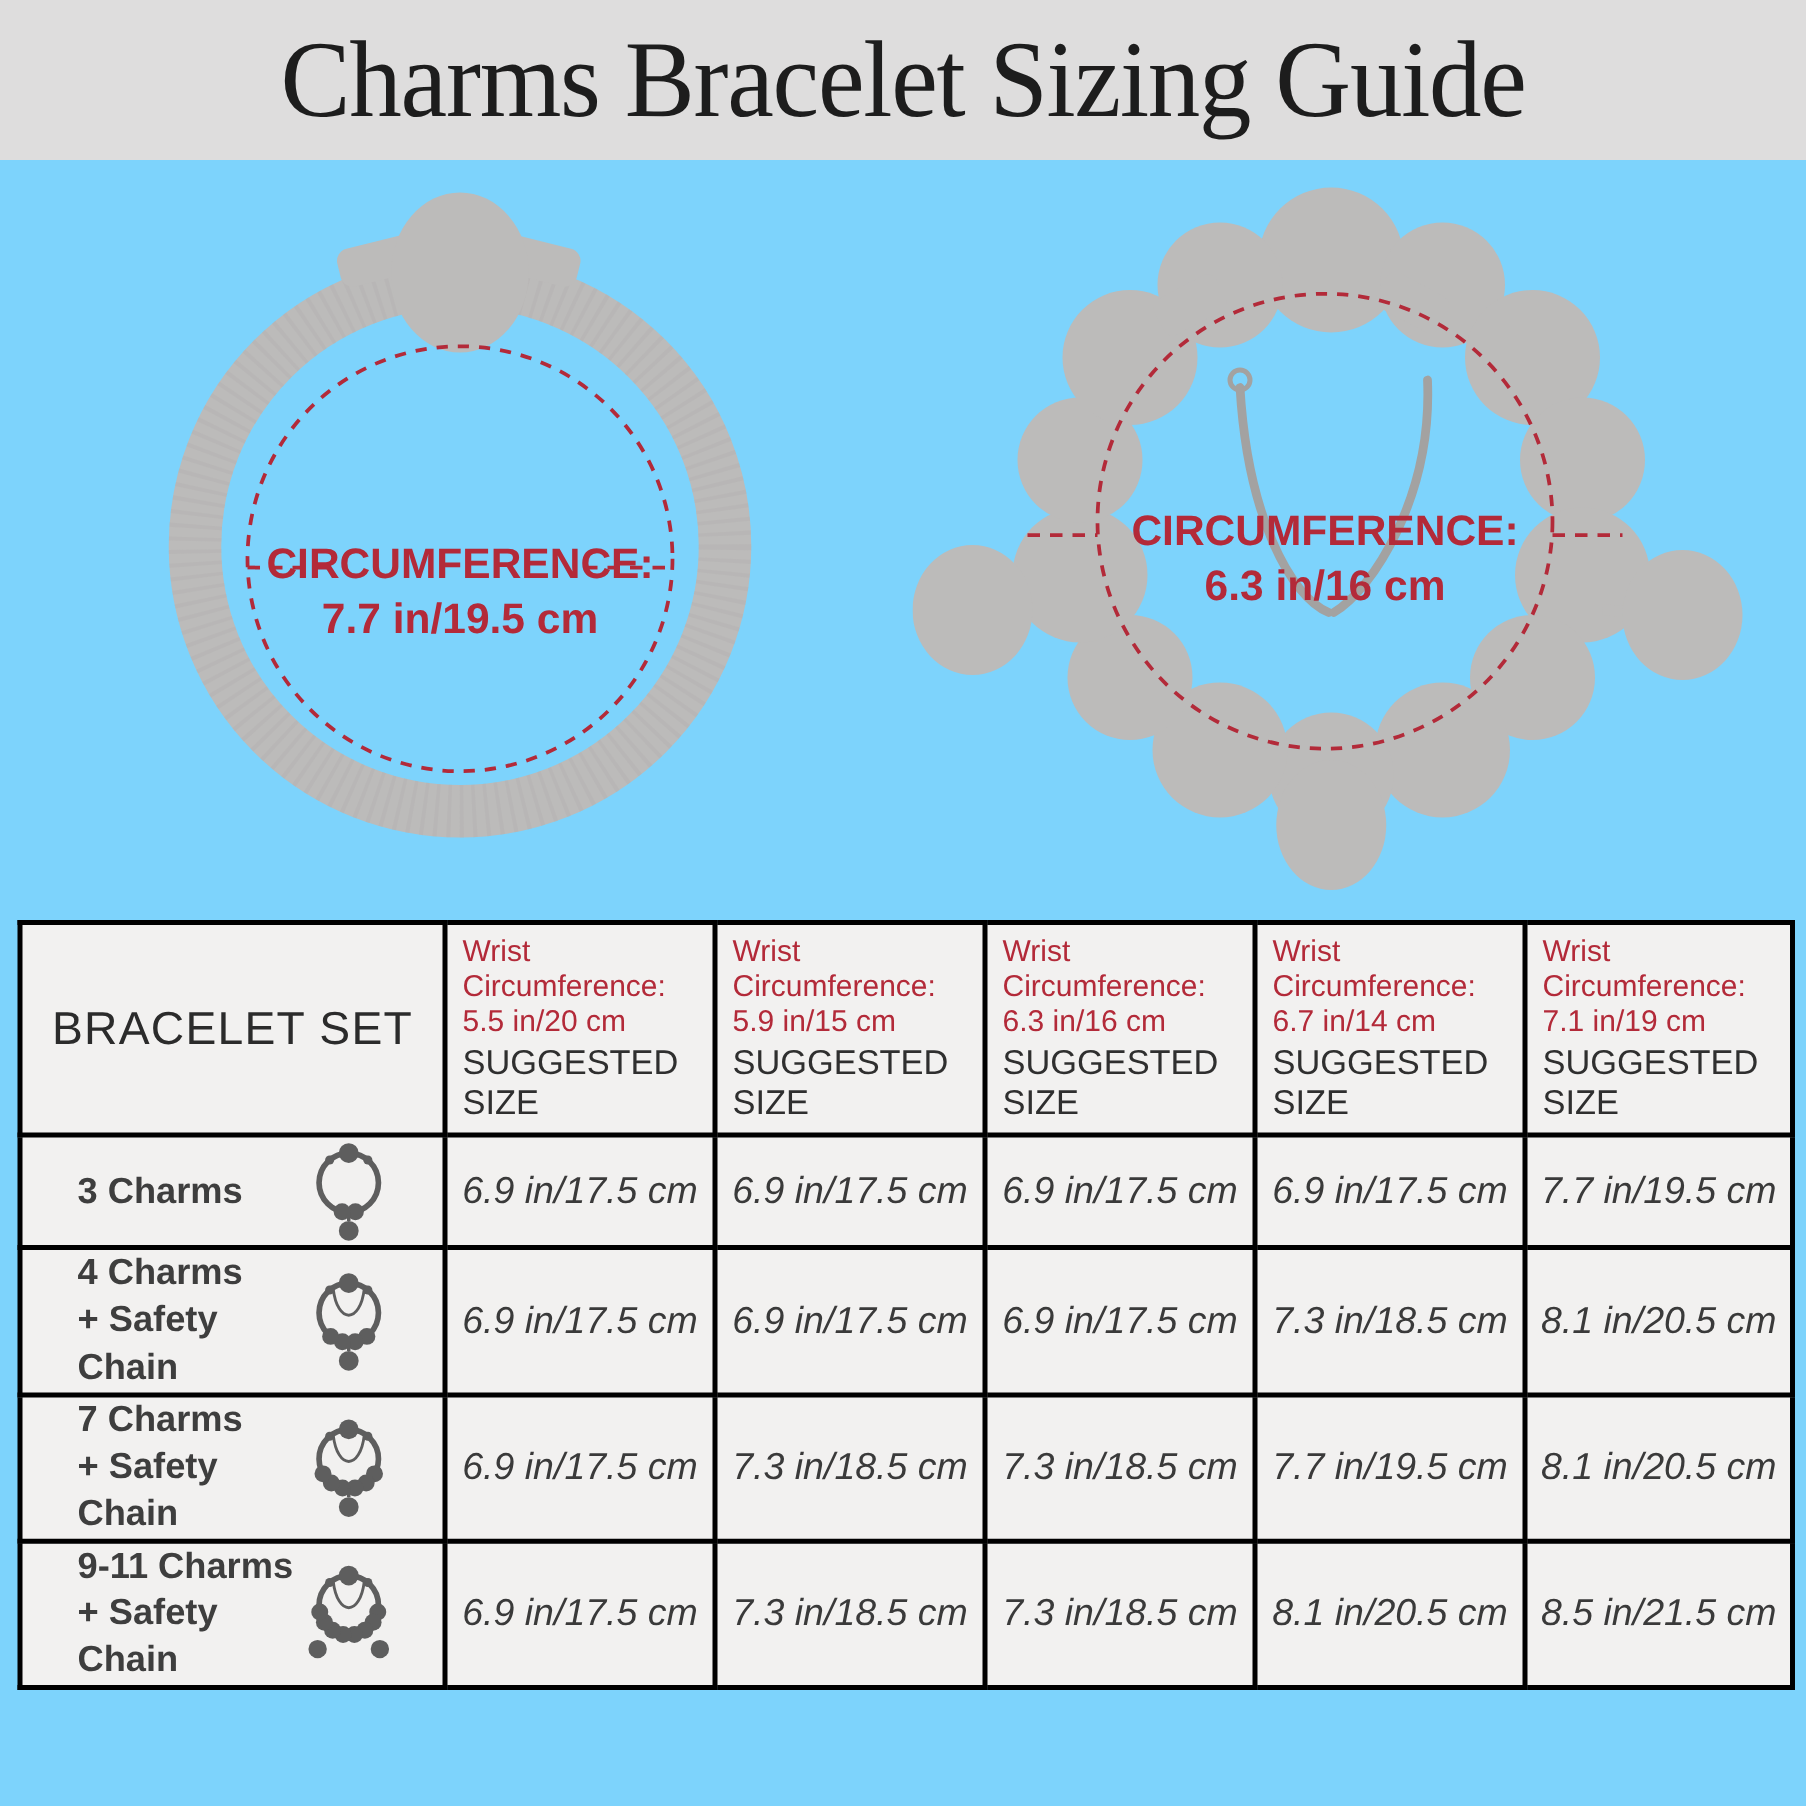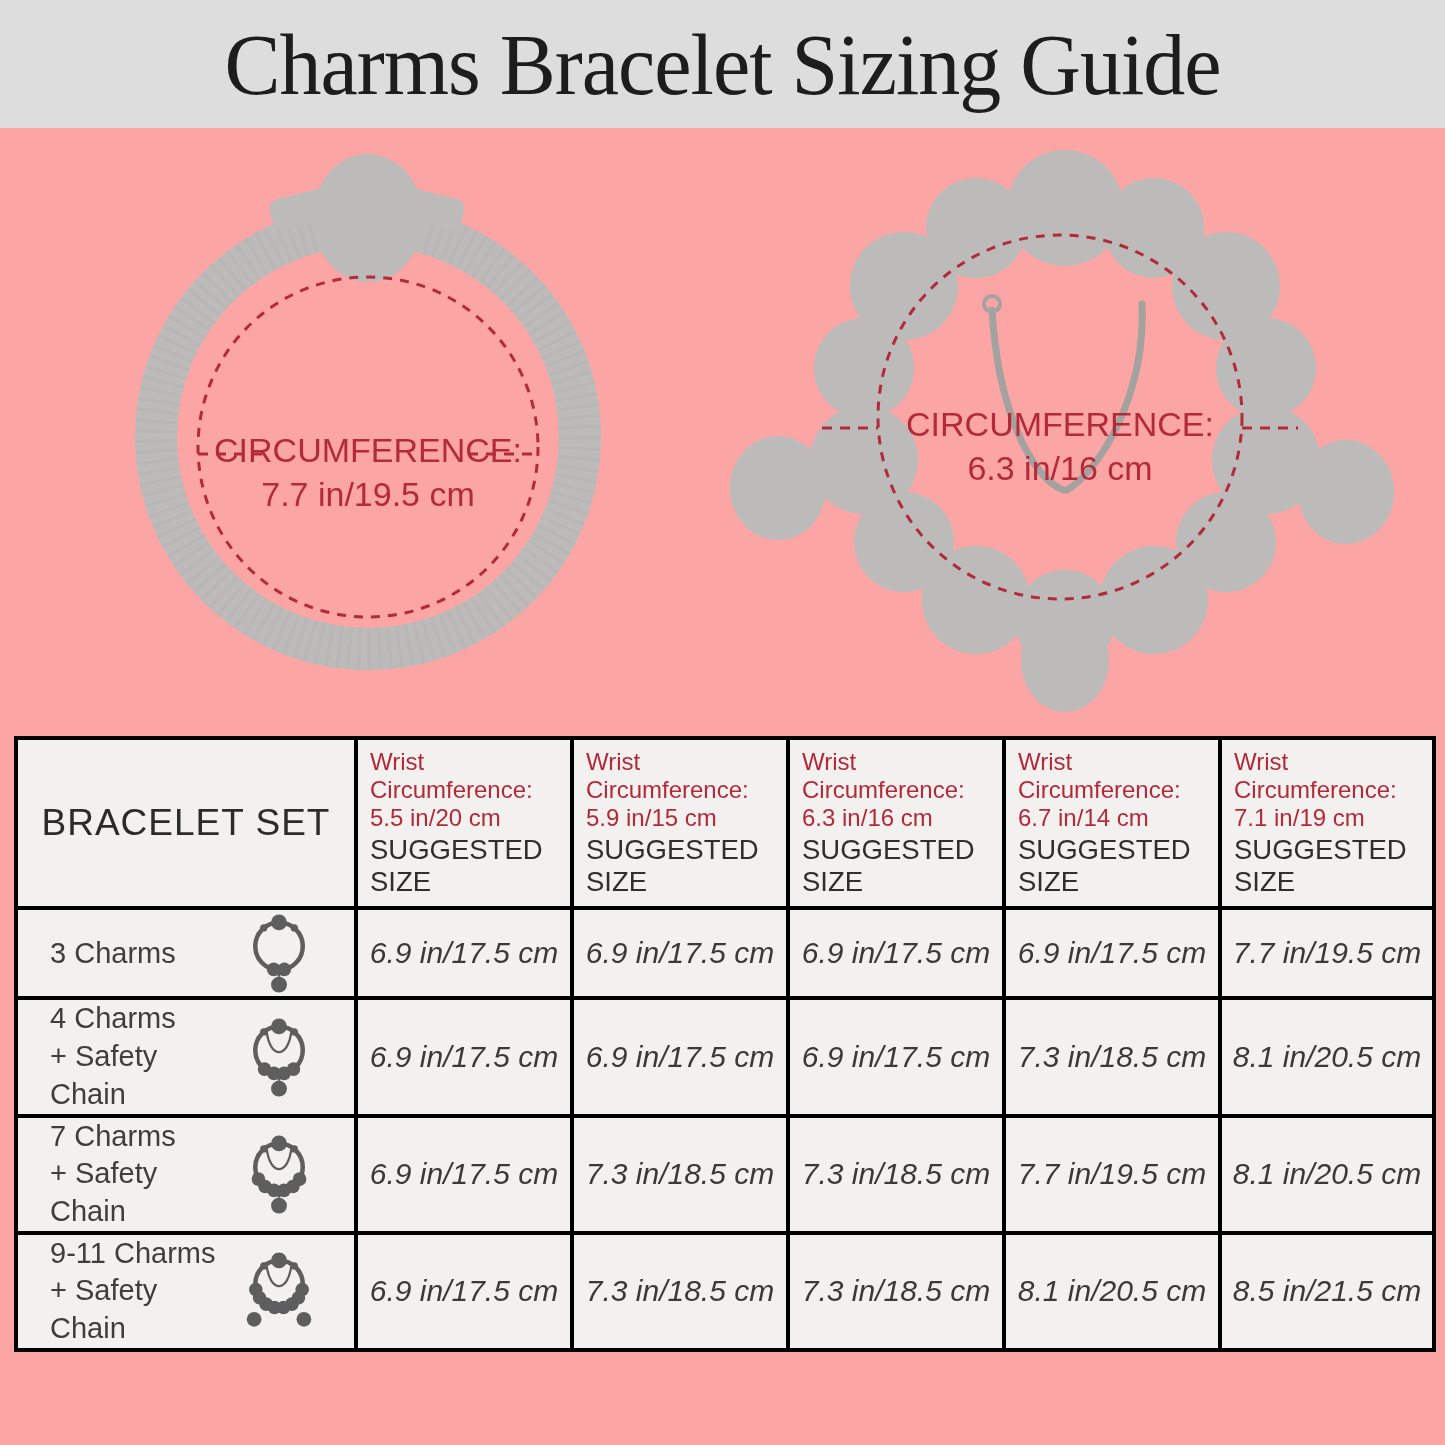--- a/index.html
+++ b/index.html
@@ -1,47 +1,47 @@
 <!DOCTYPE html>
 <html><head>
 <meta charset="utf-8">
 <style>
   html,body{margin:0;padding:0;background:#e8e7e6;}
-  .page{position:relative;width:1445px;height:1445px;background:#fca5a5;
+  .page{position:relative;width:1445px;height:1445px;background:#7dd3fc;
         font-family:"Liberation Sans",sans-serif;overflow:hidden;}
 
   
   .band{height:128px;background:#dedddd;display:flex;align-items:center;justify-content:center;}
   .band h1{margin:0;font-family:"Liberation Serif",serif;font-weight:400;
            font-size:84px;color:#1d1d1d;letter-spacing:-1px;transform:scaleY(1.04);}
 
   
   .intro{padding:20px 34px 0 30px;font-size:31.5px;line-height:1.44;color:#262626;}
 
   
-  .illos{display:flex;align-items:flex-start;margin-top:4px;height:588px;}
+  .illos{display:flex;align-items:flex-start;margin-top:4px;height:588px;font-weight:bold;}
   .illos svg{display:block;}
   .illos text{font-family:"Liberation Sans",sans-serif;font-size:34px;fill:#b32a39;}
   .sil{fill:#bcbbba;}
   .sil-stroke{stroke:#bcbbba;fill:none;}
   .chain{stroke:#a3a2a1;fill:none;}
   .reddash{stroke:#b32a39;fill:none;stroke-width:3;}
 
   
   table.size{border-collapse:collapse;margin:16px 13px 0 14px;width:1418px;table-layout:fixed;}
   .size th,.size td{border:4px solid #000000;background:#f2f1f0;padding:0;}
   tr.head{height:104px;}
   th.bset{font-size:37px;font-weight:400;color:#2b2b2b;letter-spacing:1px;}
   th.wc{text-align:left;padding:8px 4px 8px 12px;font-weight:400;vertical-align:middle;}
   .wc .red{color:#b32a39;font-size:24px;line-height:1.16;}
   .wc .sug{color:#2f2f2f;font-size:27.5px;margin-top:3px;}
   tr.data{height:92px;}
   tr.data.first{height:78px;}
   .lblwrap{display:flex;align-items:center;}
-  .lbl{padding-left:32px;font-size:29px;color:#3e3e3e;line-height:1.3;}
+  .lbl{padding-left:44px;font-size:29px;color:#3e3e3e;line-height:1.3;font-weight:bold;}
   .icon-box{margin-left:auto;margin-right:34px;display:flex;align-items:center;}
   td.val{text-align:center;font-size:30px;color:#3a3a3a;font-style:italic;}
 </style>
 </head>
 <body>
 
 <div class="page">
 
   <div class="band">
     <h1>Charms Bracelet Sizing Guide</h1>

